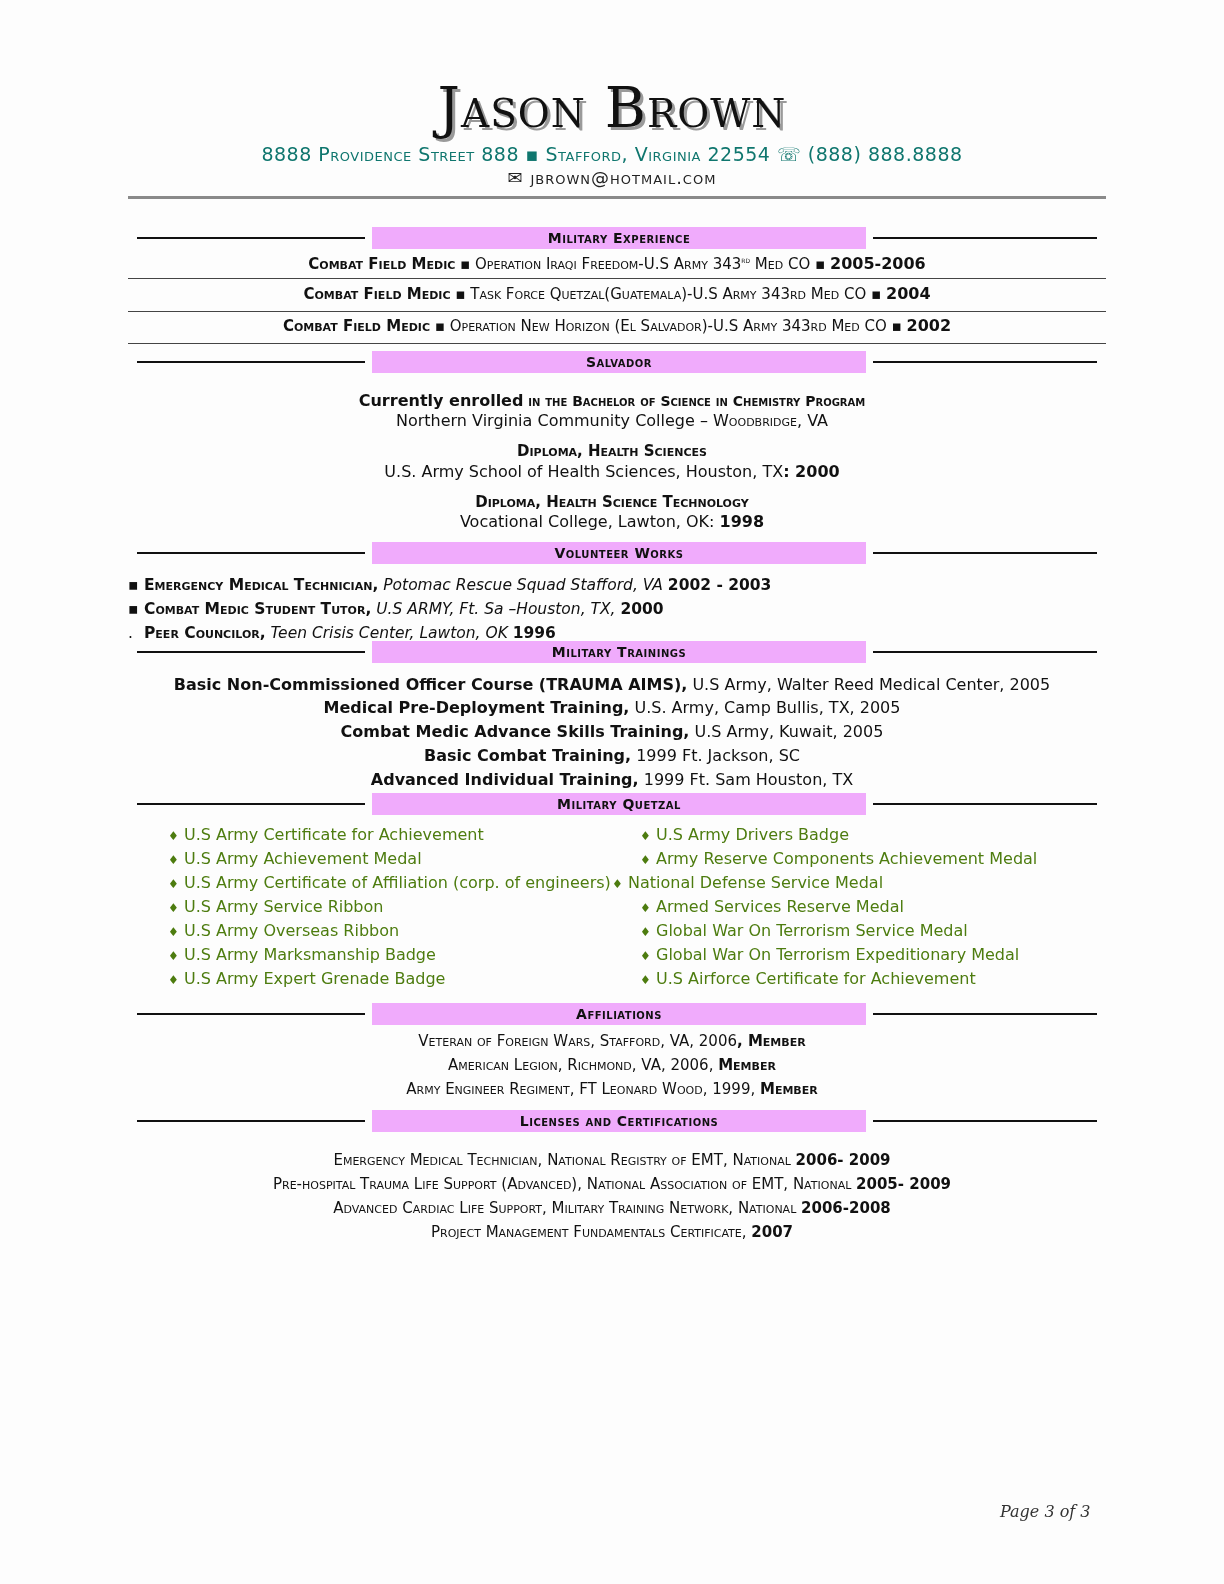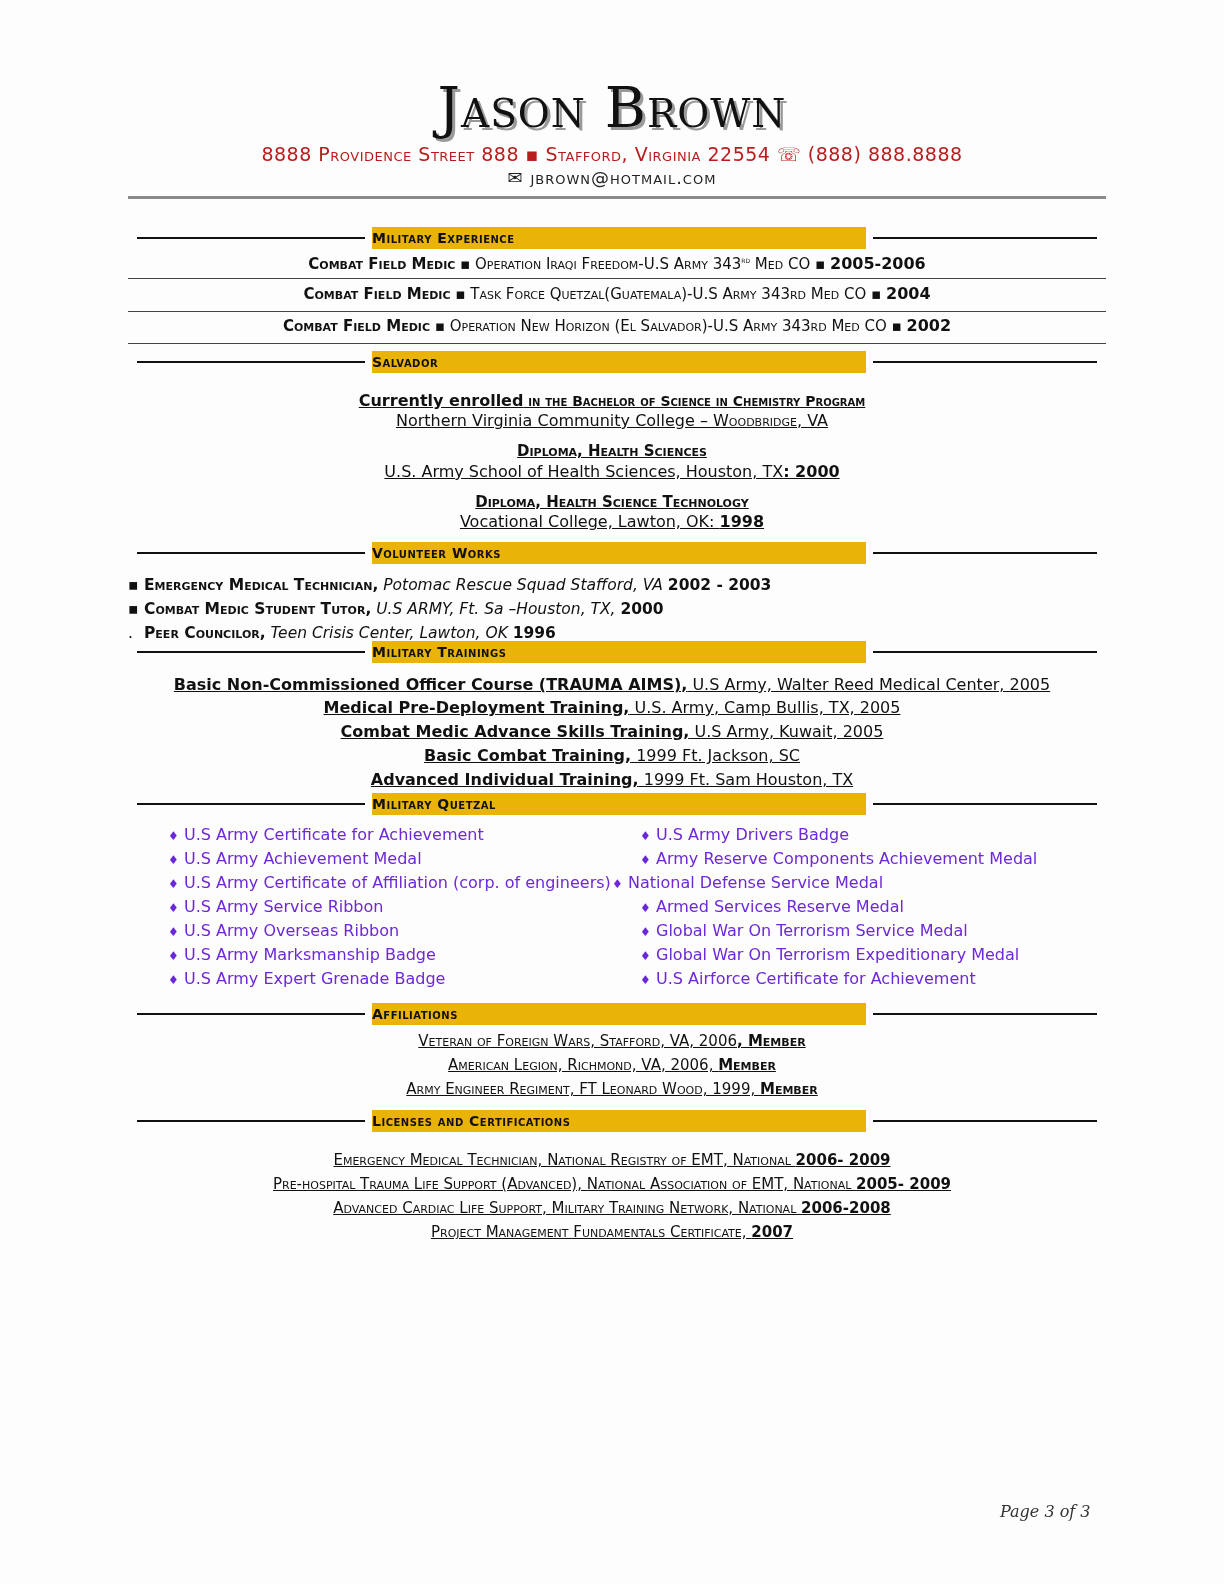--- a/index.html
+++ b/index.html
@@ -18,50 +18,50 @@
     font-family: "DejaVu Serif", serif;
     font-size: 56px; letter-spacing: 1px;
     font-variant: small-caps;
     color: #111;
     text-shadow: 3px 3px 0 #9a9a9a;
     line-height: 64px;
   }
   .addr {
     position: absolute; top: 142px; left: 0; width: 1224px;
     text-align: center; font-size: 19px; font-variant: small-caps;
-    letter-spacing: 0.5px; color: #b91c1c; line-height: 24px;
+    letter-spacing: 0.5px; color: #0f766e; line-height: 24px;
   }
   .email {
     position: absolute; top: 166px; left: 0; width: 1224px;
     text-align: center; font-size: 18px; font-variant: small-caps;
     letter-spacing: 1px; color: #222; line-height: 24px;
   }
   .topline {
     position: absolute; top: 196px; left: 128px; width: 978px;
     height: 3px; background: #8a8a8a;
   }
   .sec-head { position: absolute; left: 0; width: 1224px; height: 22px; }
   .sec-head .rule-l { position: absolute; left: 137px; width: 228px; top: 10px; height: 2px; background: #111; }
   .sec-head .rule-r { position: absolute; left: 873px; width: 224px; top: 10px; height: 2px; background: #111; }
   .sec-head .band {
     position: absolute; left: 372px; width: 494px; top: 0; height: 22px;
-    background: #eab308; text-align: left;
+    background: #f0abfc; text-align: center;
     font-size: 14px; font-weight: bold; font-variant: small-caps;
     line-height: 22px; letter-spacing: 0.5px;
   }
-  .line { position: absolute; left: 0; width: 1224px; text-align: center; font-size: 16px; line-height: 22px; text-decoration: underline; }
+  .line { position: absolute; left: 0; width: 1224px; text-align: center; font-size: 16px; line-height: 22px; }
   .sc { font-variant: small-caps; }
   .b { font-weight: bold; }
   .i { font-style: italic; }
   .exp-row { position: absolute; left: 128px; width: 978px; height: 30px; border-bottom: 1px solid #444; text-align: center; font-size: 15px; line-height: 26px; font-variant: small-caps; }
   .exp-row .t { font-weight: bold; }
   .exp-row .d { font-weight: bold; font-size: 16px; }
   .vol { position: absolute; left: 128px; font-size: 15.5px; line-height: 22px; }
   .vol .bul { display: inline-block; width: 16px; }
-  .award { position: absolute; font-size: 16px; line-height: 22px; color: #6d28d9; }
+  .award { position: absolute; font-size: 16px; line-height: 22px; color: #4d7c0f; }
   .award .dia { display: inline-block; width: 16px; font-size: 12px; }
   .pageno {
     position: absolute; top: 1502px; left: 1000px;
     font-family: "DejaVu Serif", serif; font-style: italic; font-size: 16px; color: #333;
   }
 </style>
 </head>
 <body>
 
 <div class="page">

